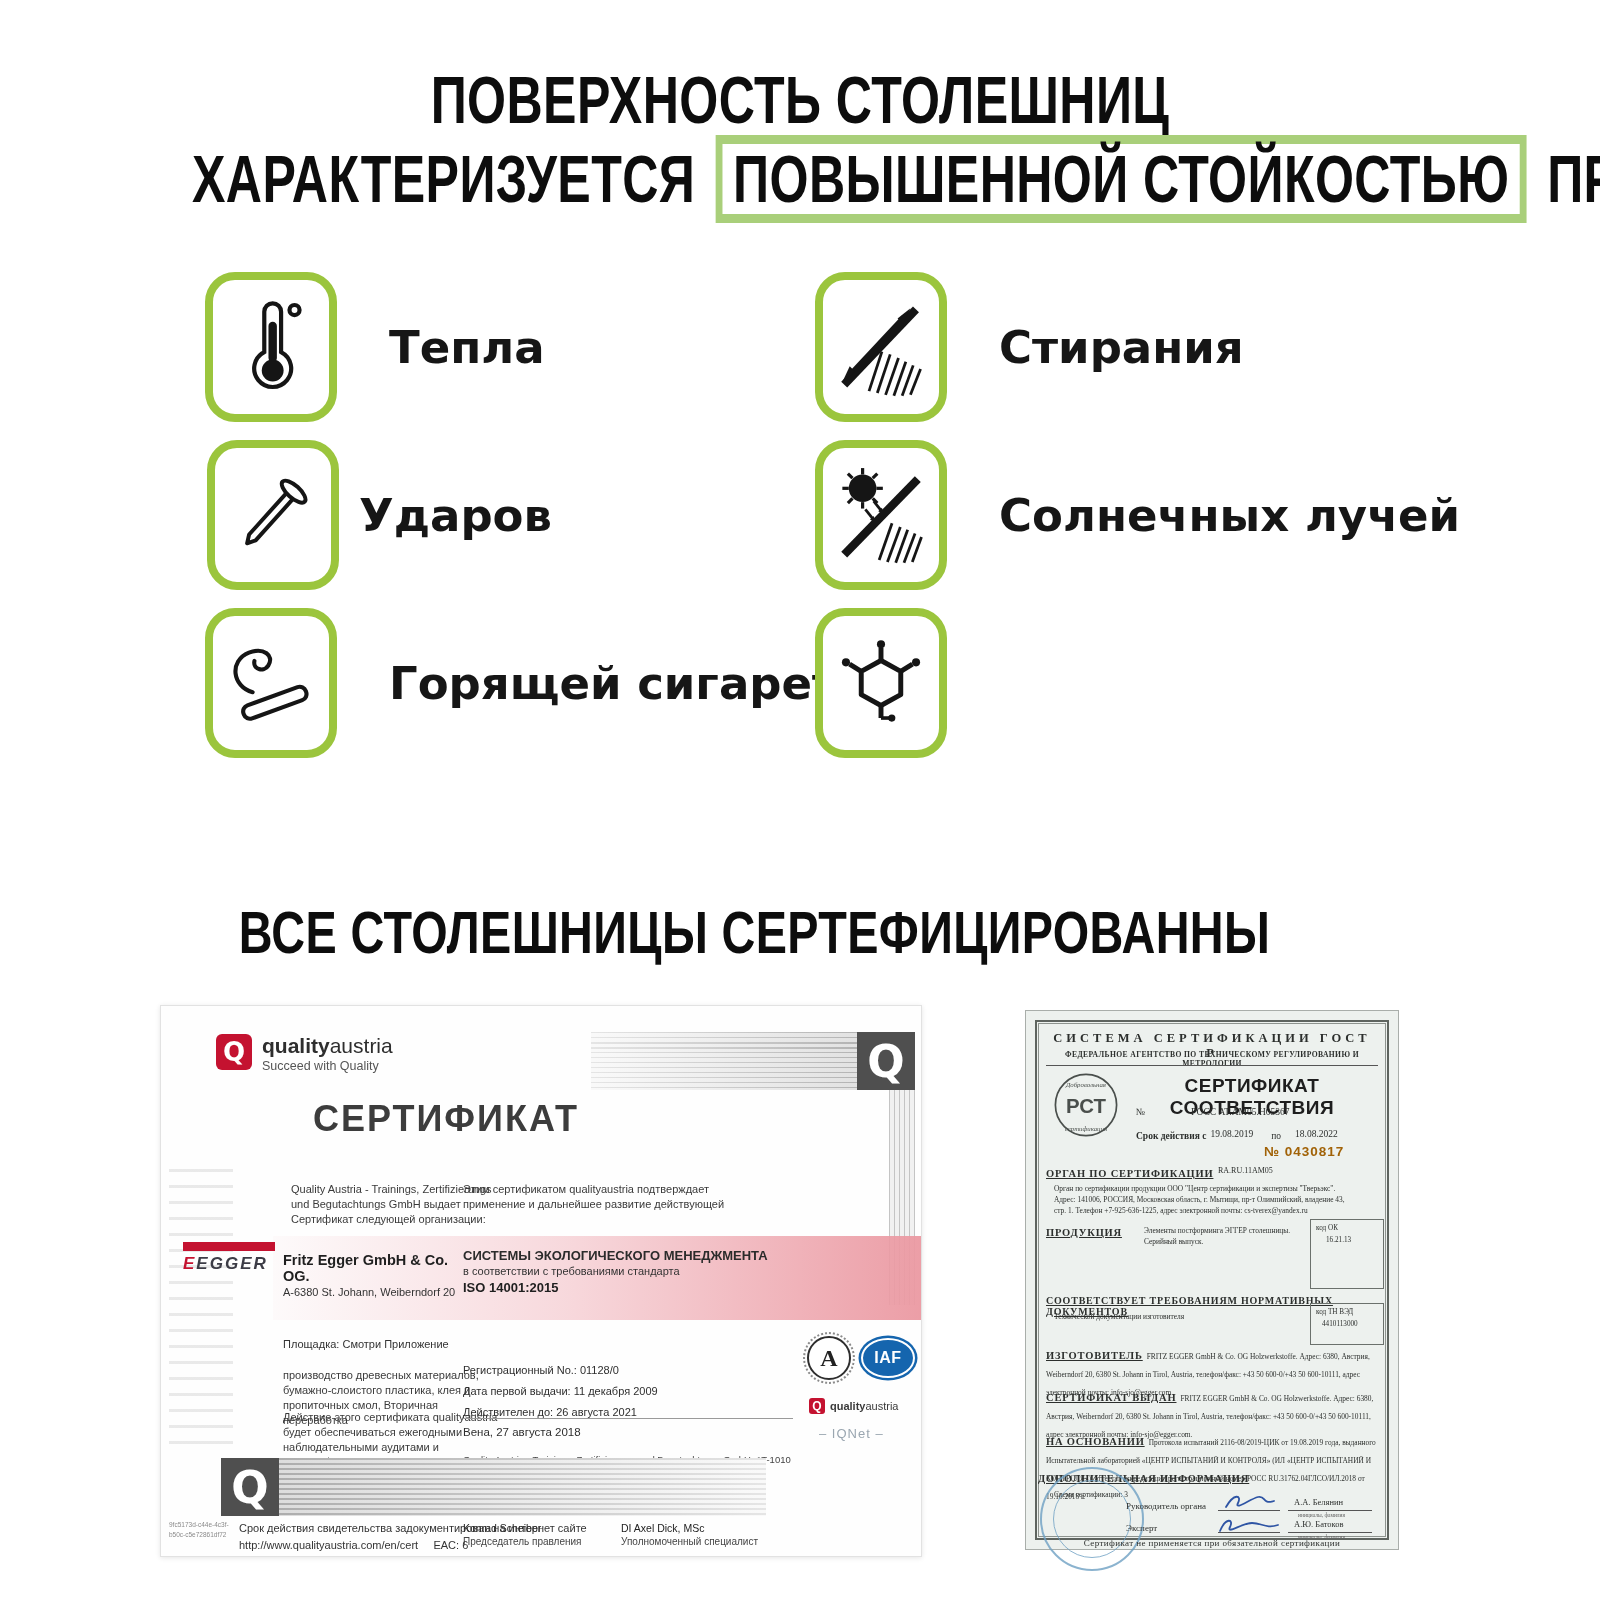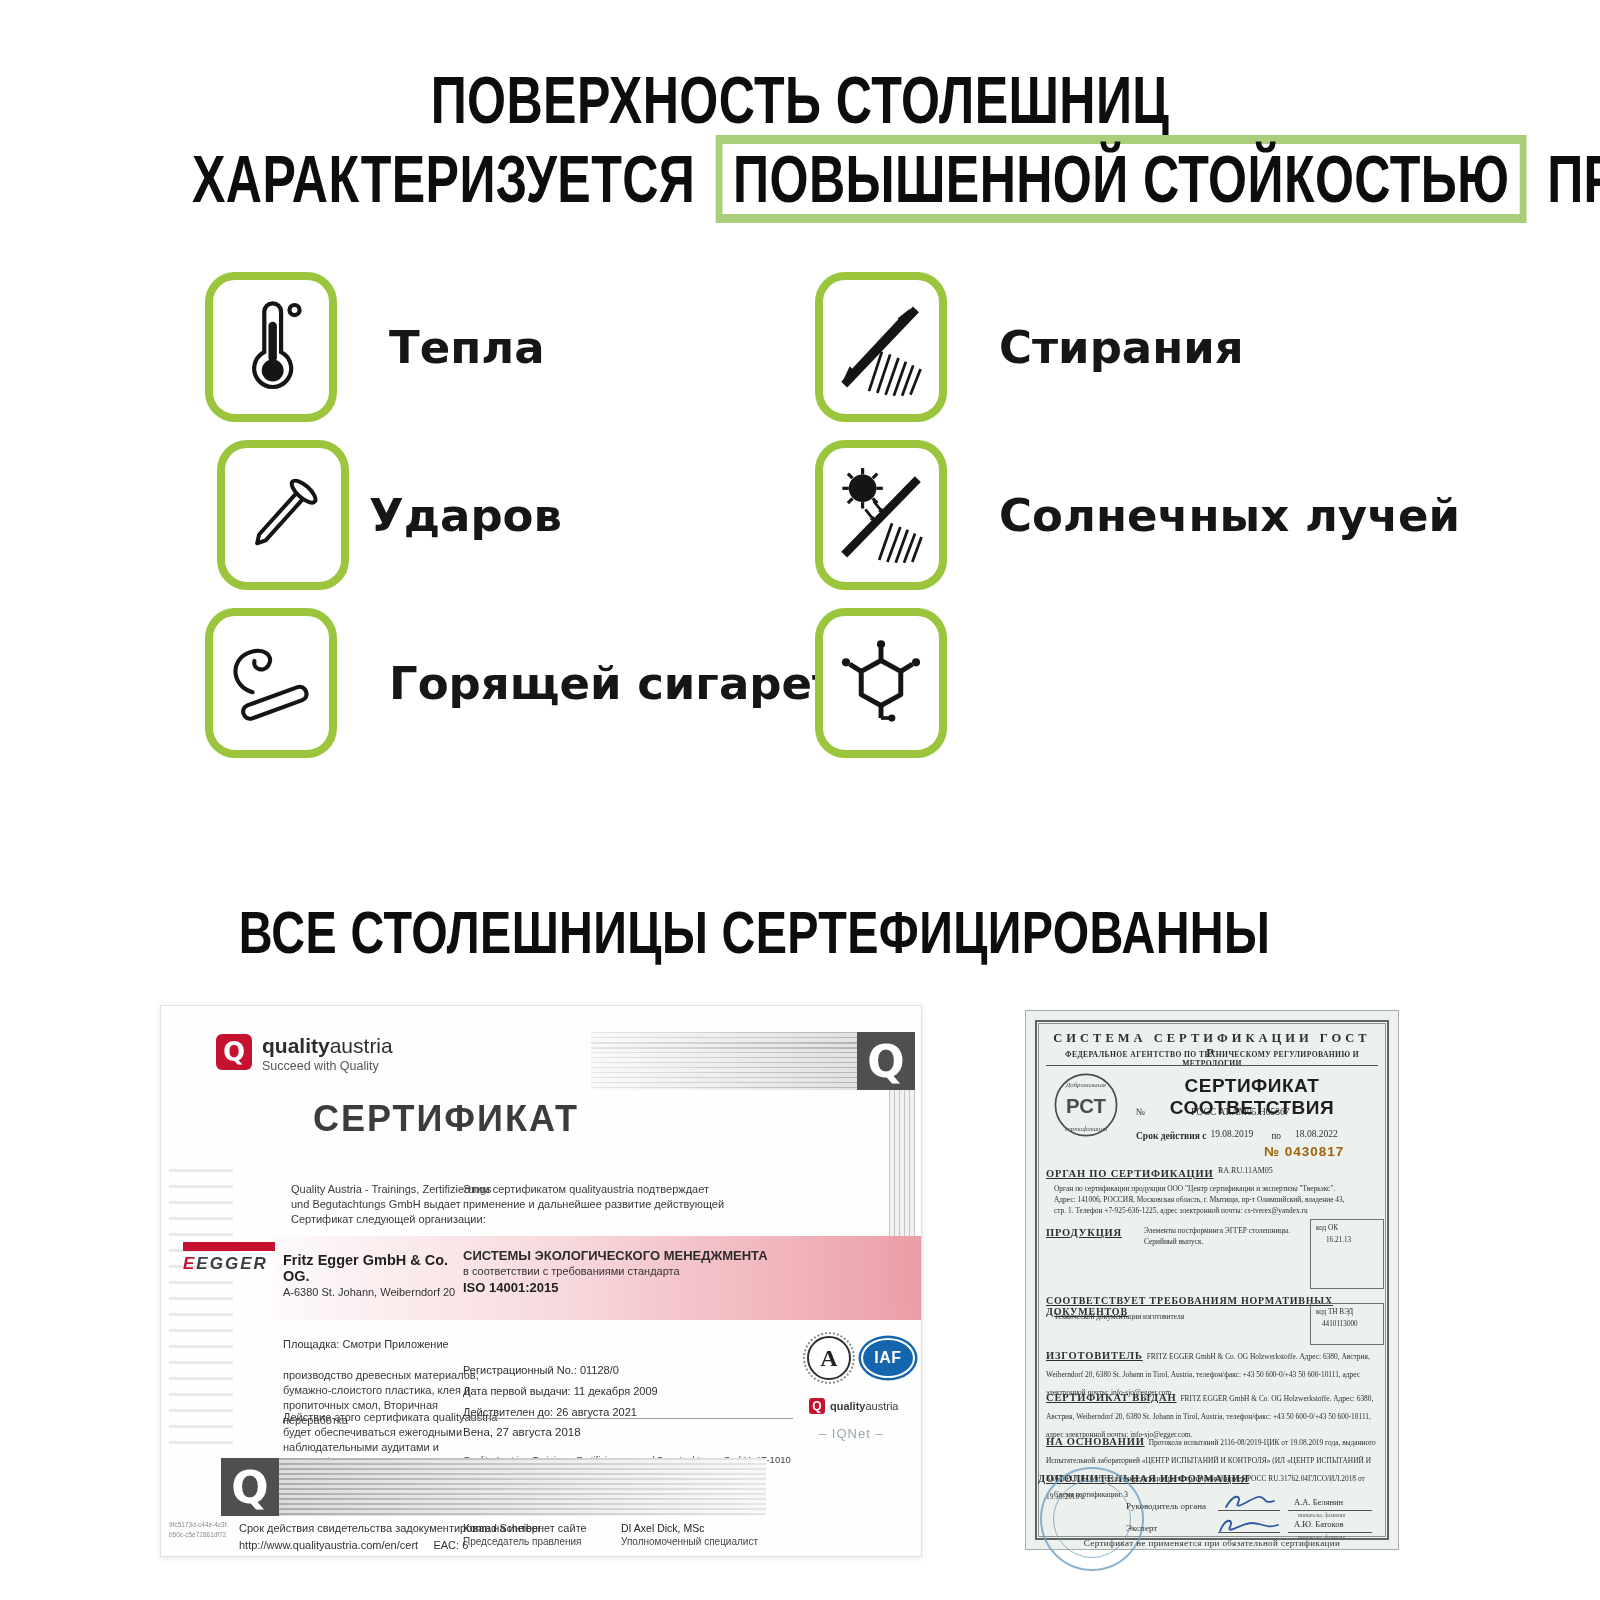--- a/index.html
+++ b/index.html
@@ -118,21 +118,21 @@
           <path d="M42 18 a10 10 0 0 1 20 0 V66 a22 22 0 1 1 -20 0 Z"></path>
           <circle cx="78" cy="16" r="6"></circle>
         </g>
         <rect x="47" y="30" width="10" height="48" rx="5" fill="#151515"></rect>
         <circle cx="52" cy="88" r="13" fill="#151515"></circle>
       </svg>
     </div>
     <div class="feature-label">Тепла</div>
   </div>
 
-  <div class="feature-row" style="left:217px;top:440px;gap:20px;">
+  <div class="feature-row" style="left:207px;top:440px;gap:20px;">
     <div class="icon-box">
       <svg width="88" height="104" viewBox="0 0 100 115">
         <g transform="rotate(42 50 57)" fill="none" stroke="#151515" stroke-width="4.5" stroke-linejoin="round">
           <ellipse cx="50" cy="22" rx="17" ry="7"></ellipse>
           <path d="M45 29 L45 92 L50 101 L55 92 L55 29"></path>
         </g>
       </svg>
     </div>
     <div class="feature-label">Ударов</div>
   </div>

